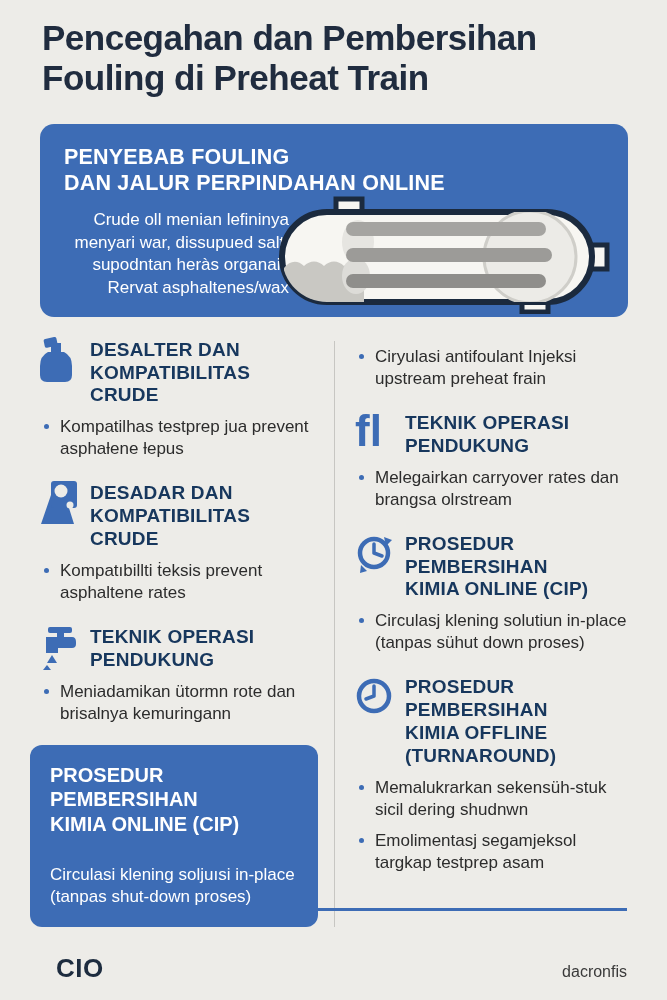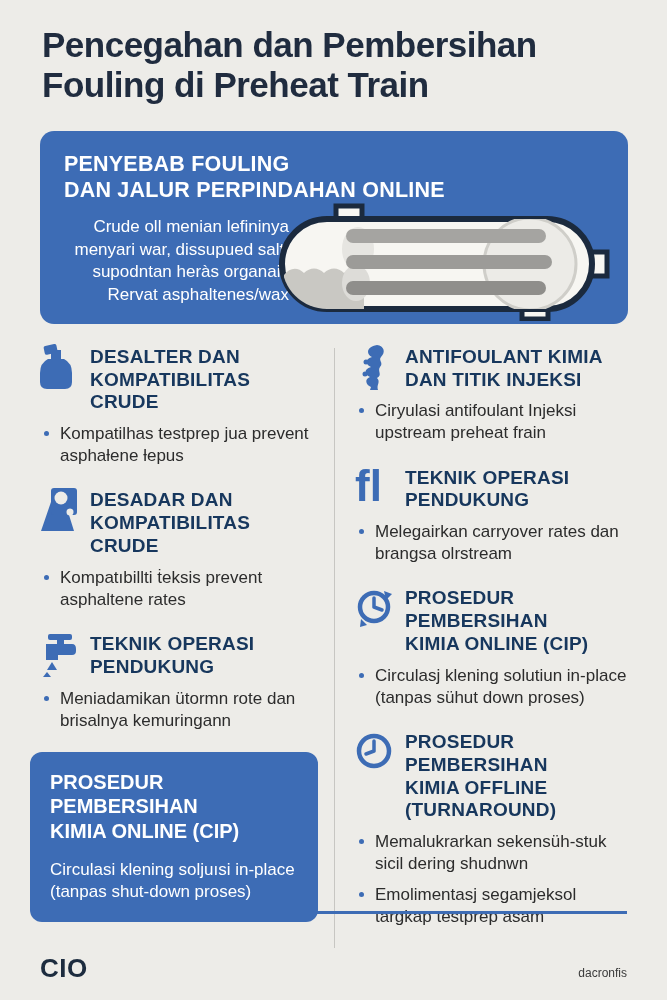--- a/index.html
+++ b/index.html
@@ -8,21 +8,21 @@
     width:667px; height:1000px;
     background:#edece8;
     font-family:"Liberation Sans", sans-serif;
     overflow:hidden;
     color:#2c2c2c;
   }
   .pre { white-space:pre-line; }
 
   
   .main-title {
-    margin:25px 42px 0 42px;
+    margin:18px 42px 0 42px;
     font-size:35px; font-weight:700;
     line-height:1.14; letter-spacing:-0.5px;
     color:#202c3f;
   }
 
   
   .hero {
     position:relative;
     margin:26px 39px 0 40px;
     background:#3d6cb5;
@@ -76,28 +76,28 @@
   .cip-card {
     margin:16px 0 0 -10px;
     width:288px;
     background:#3d6cb5;
     border-radius:12px;
     padding:18px 20px;
     box-sizing:border-box;
     color:#fff;
   }
   .cip-card .card-heading { font-size:20px; font-weight:700; line-height:1.22; }
-  .cip-card .card-body { margin-top:16px; font-size:17px; line-height:1.32; }
-
-  
-  .footer { position:absolute; left:40px; right:40px; bottom:16px; }
+  .cip-card .card-body { margin-top:28px; font-size:17px; line-height:1.32; }
+
+  
+  .footer { position:absolute; left:56px; right:40px; bottom:16px; }
   .footer-rule { height:3px; background:#3d6cb5; margin-bottom:16px; }
   .footer-row { display:flex; justify-content:space-between; align-items:baseline; }
   .brand { font-size:26px; font-weight:800; letter-spacing:0.5px; color:#1d2c3f; }
-  .credit { font-size:12px; color:#3a3a3a;margin-top:36px; }
+  .credit { font-size:16px; color:#3a3a3a;margin-top:36px; }
 </style>
 </head>
 <body>
 
 <div class="page">
 
   <div class="main-title pre">Pencegahan dan Pembersihan
 Fouling di Preheat Train</div>
 
   <div class="hero">
@@ -196,29 +196,20 @@
         <div class="card-body">Circulasi klening soljuısi in-place (tanpas shut-down proses)</div>
       </div>
 
     </div>
 
     <div class="v-divider"></div>
 
     <div class="col-right">
 
       <div class="section">
-        <div class="sec-head">
-          <svg class="sec-icon" viewBox="0 0 38 46">
-            <path d="M22 1 C10 3 12 11 17 13 C9 15 11 21 16 23 C8 25 10 31 15 33 C9 35 11 41 16 43 L15 46 L23 46 C21 41 26 38 22 34 C28 31 22 27 25 23 C29 19 23 16 26 13 C31 8 29 2 22 1 Z" fill="#3d6cb5"></path>
-            <circle cx="11" cy="18" r="2.5" fill="#3d6cb5"></circle>
-            <circle cx="10" cy="30" r="2.5" fill="#3d6cb5"></circle>
-          </svg>
-          <div class="sec-title pre">ANTIFOULANT KIMIA
-DAN TITIK INJEKSI</div>
-        </div>
         <div class="bullets">
           <div class="bullet">
             <span class="dot"></span>
             <span class="btxt">Ciryulasi antifoulant Injeksi upstream preheat frain</span>
           </div>
         </div>
       </div>
 
       <div class="section">
         <div class="sec-head">

